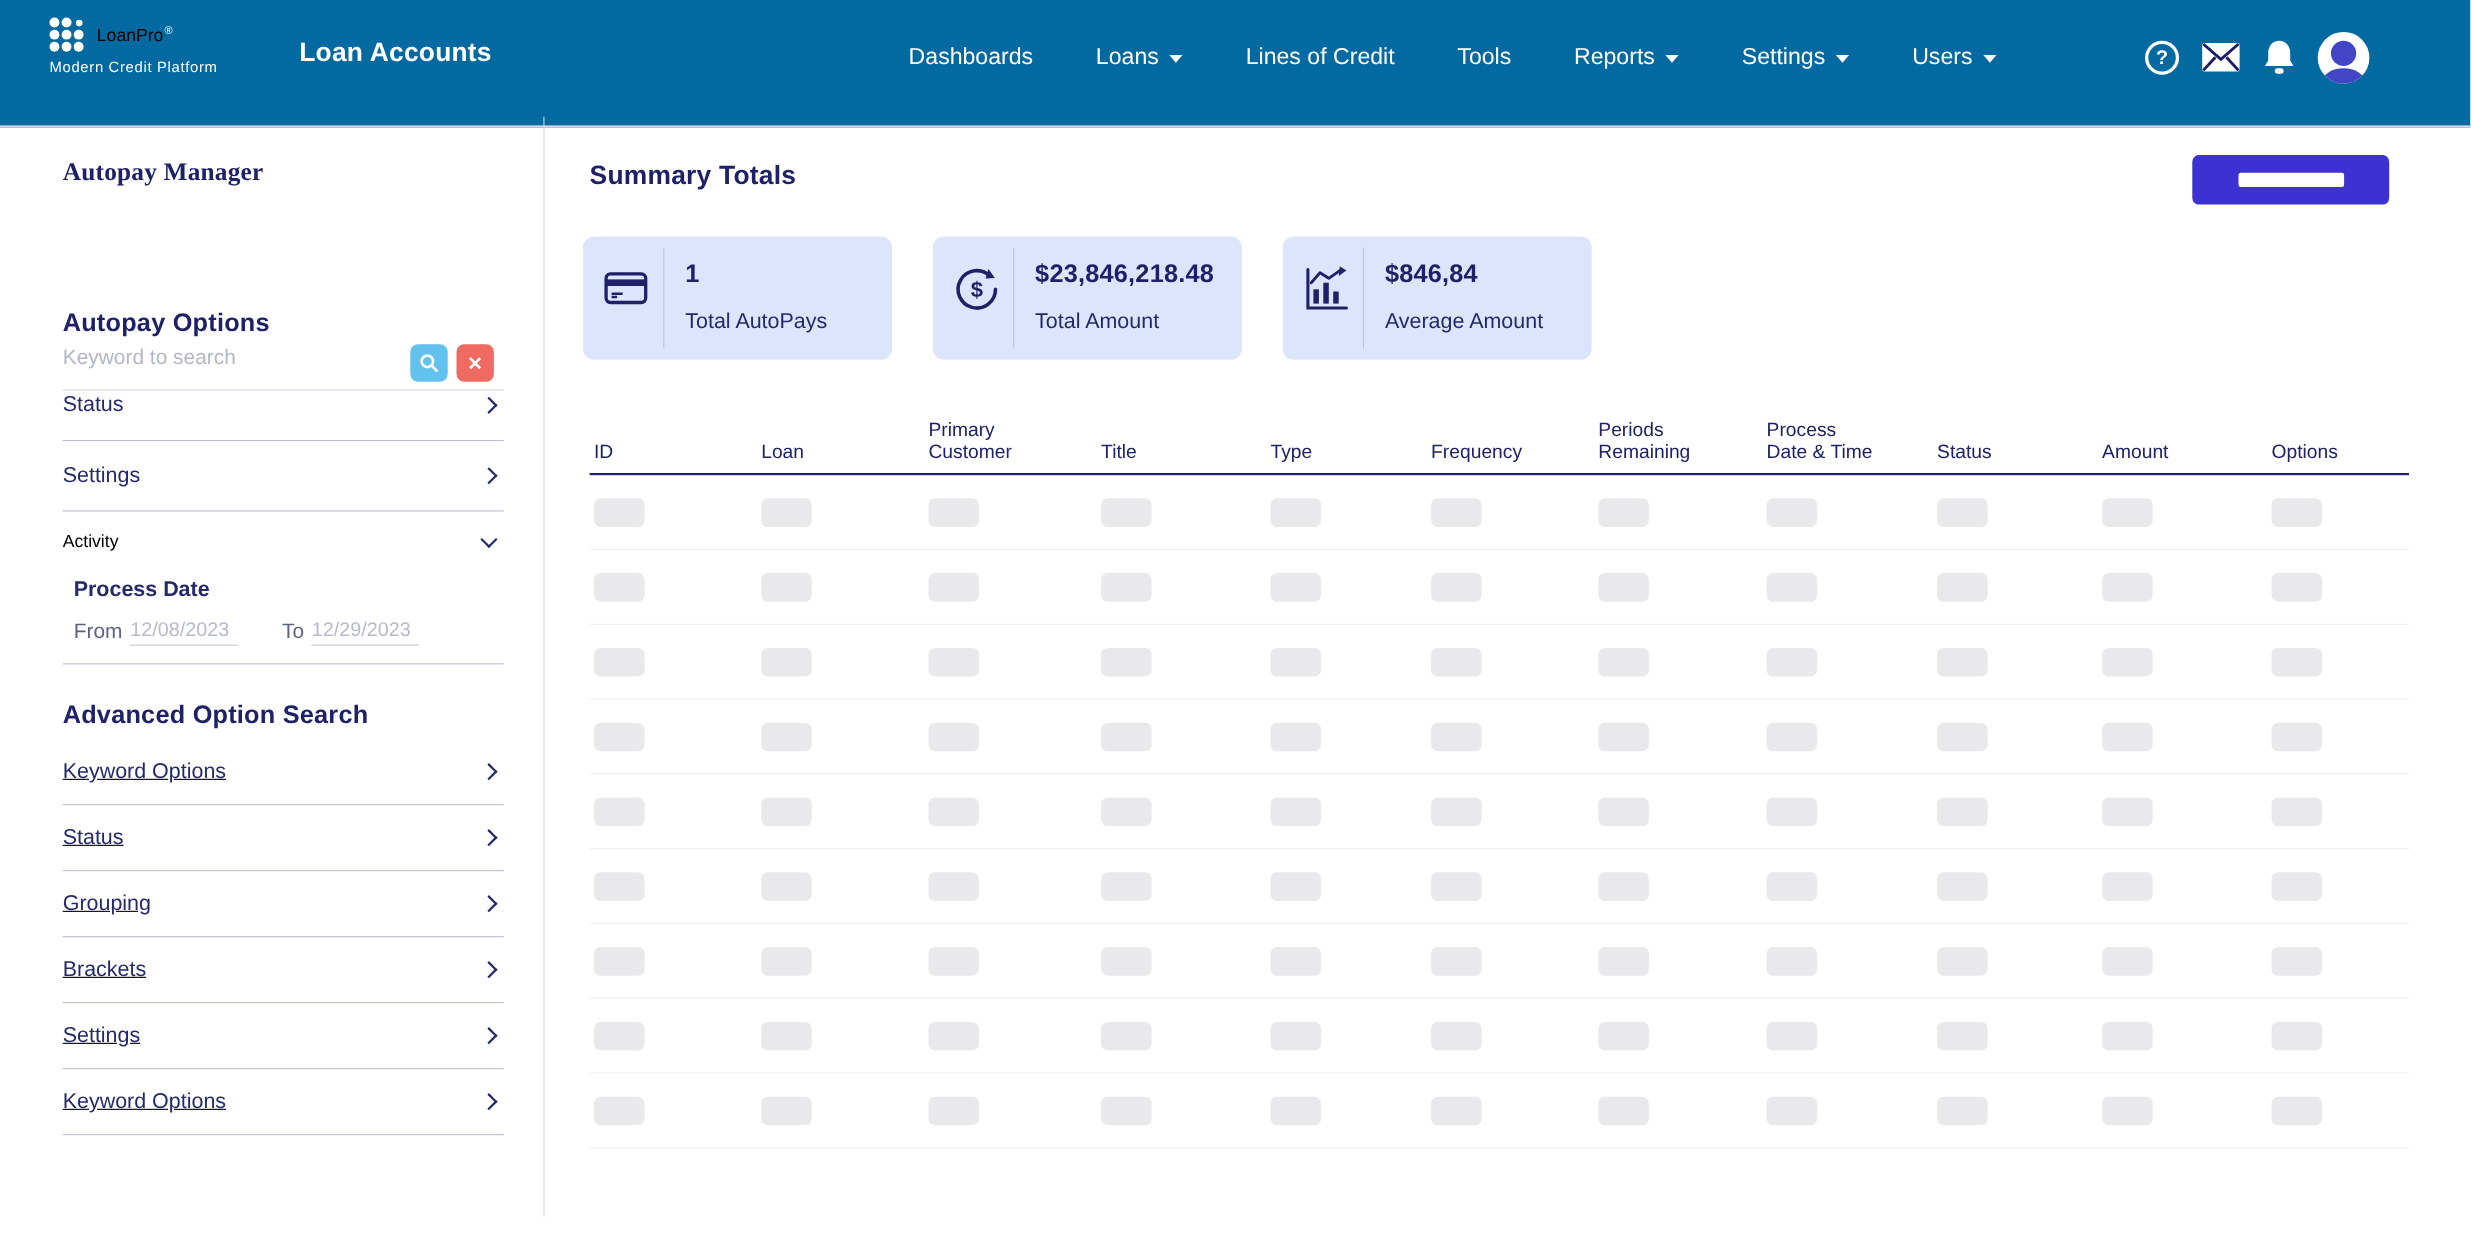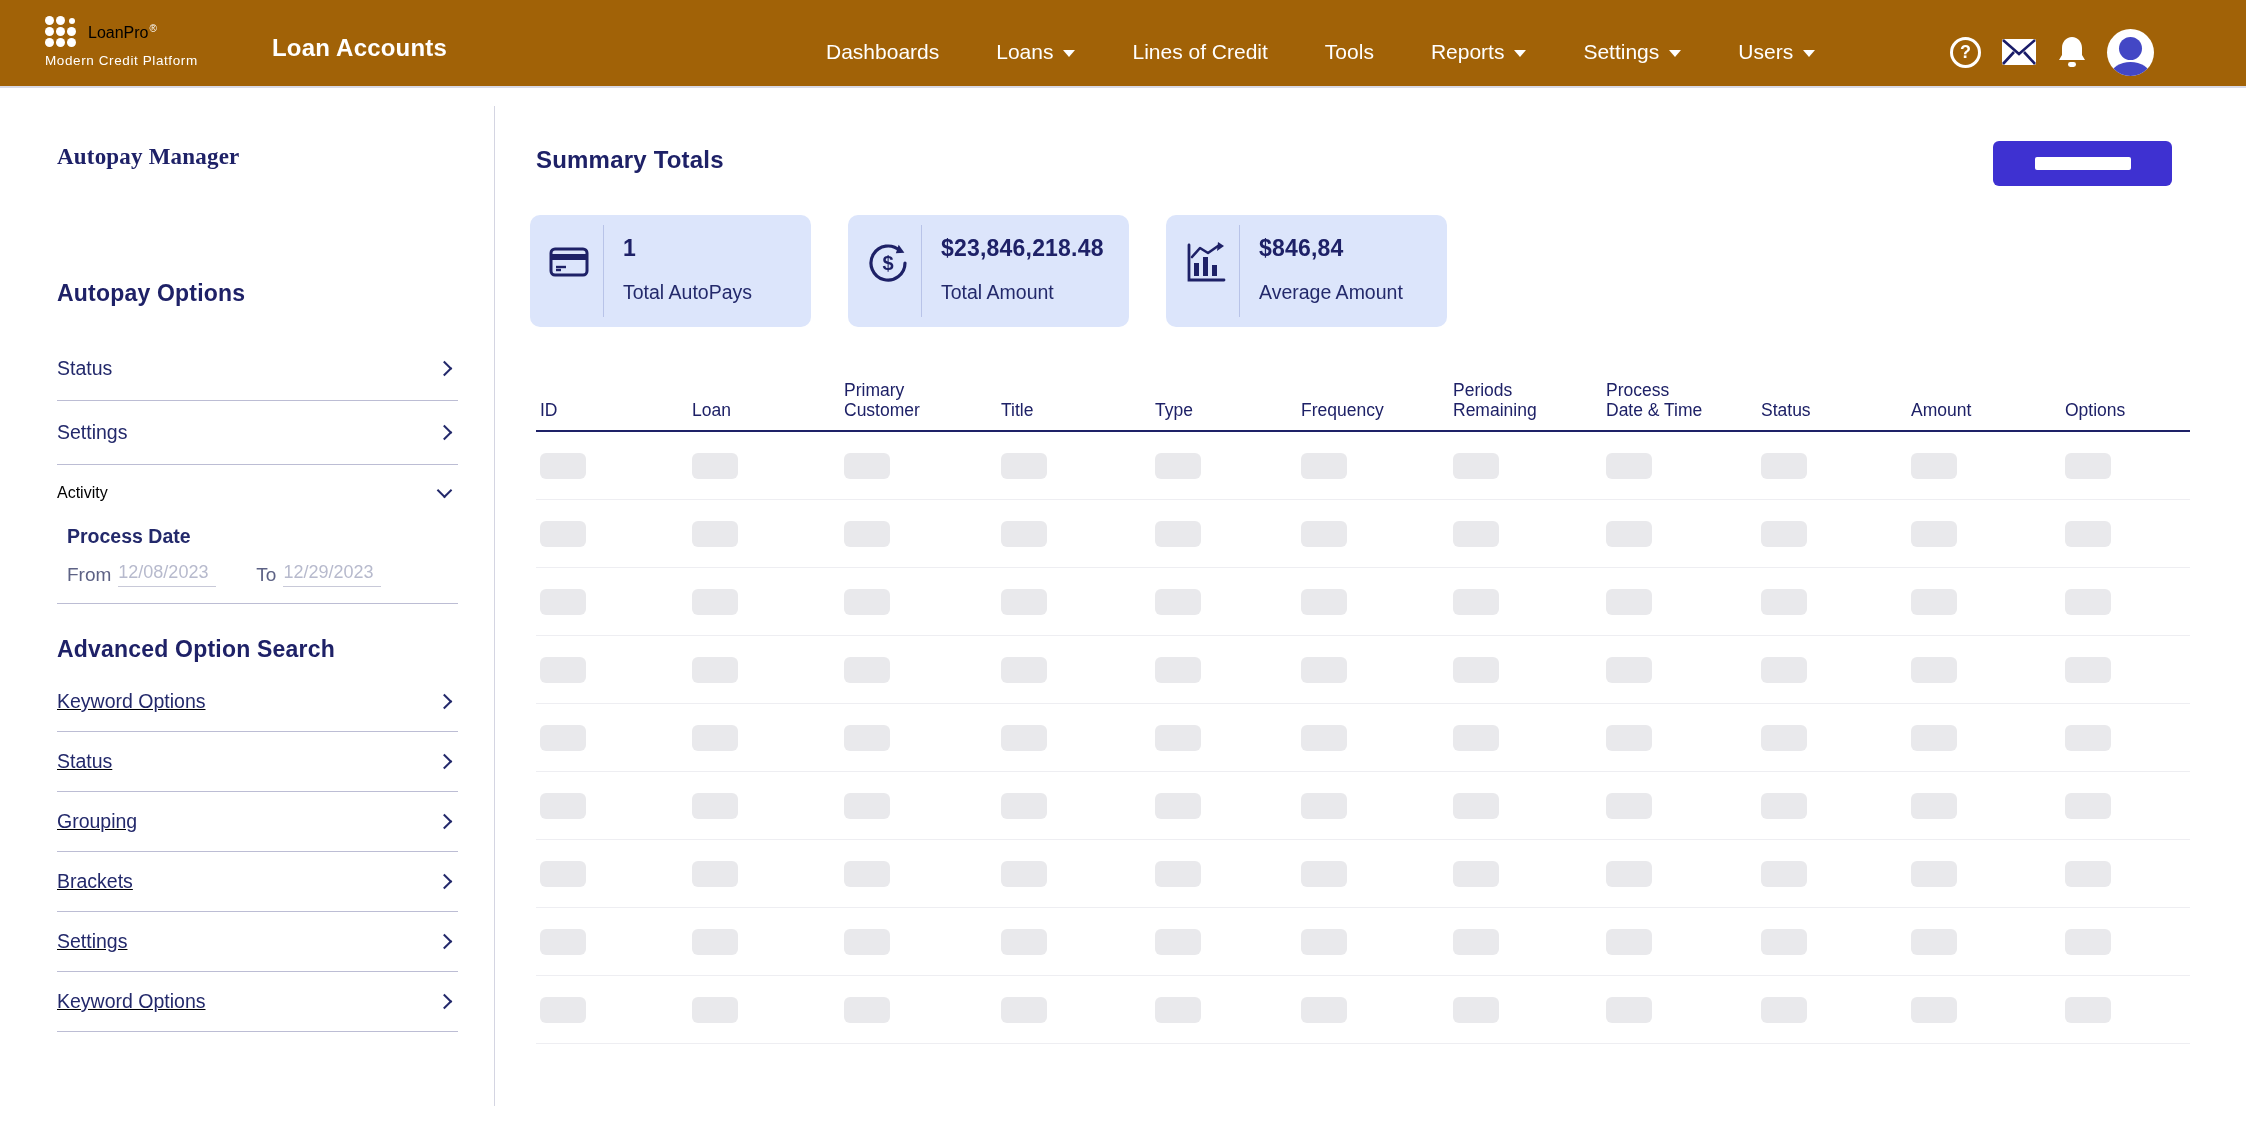--- a/index.html
+++ b/index.html
@@ -1,22 +1,22 @@
 <!DOCTYPE html>
 <html><head>
 <meta charset="utf-8">
 <style>
   * { margin:0; padding:0; box-sizing:border-box; }
   html,body { background:#ffffff; }
   body { font-family:"Liberation Sans","DejaVu Sans",sans-serif; }
   .page { position:relative; width:2246px; height:1142px; background:#fff; overflow:hidden; }
 
   
-  .navbar { position:absolute; left:0; top:0; width:2246px; height:88px;
-            background:#a16207; border-bottom:2px solid #d9dae6; }
+  .navbar { position:absolute; left:0; top:0; width:2246px; height:116px;
+            background:#0369a1; border-bottom:2px solid #d9dae6; }
   .logo { position:absolute; left:45px; top:16px; width:230px; cursor:pointer; }
   .logo-top { display:flex; align-items:center; gap:10px; }
   .logo-dots { display:grid; grid-template-columns:repeat(3,11px); grid-template-rows:repeat(3,11px); }
   .logo-dots i { width:9px; height:9px; border-radius:50%; background:#fff; }
   .logo-dots i.sm { width:6px; height:6px; margin:1.5px; }
   .logo-reg { color:#fff; font-size:10px; vertical-align:6px; margin-left:1px; }
   .logo-tag { color:#fff; font-size:13.5px; font-weight:400; letter-spacing:0.6px; margin-top:4px; }
   .page-title { position:absolute; left:272px; top:34px; color:#fff; font-size:24px; font-weight:bold; letter-spacing:0.2px; }
   .nav-menu { position:absolute; left:826px; top:0; height:104px; display:flex; align-items:center; gap:57px; }
   .nav-item { color:#fff; font-size:21px; font-weight:500; white-space:nowrap; display:flex; align-items:center; cursor:pointer; }
@@ -162,20 +162,32 @@
         <div class="head"></div>
         <div class="body"></div>
       </div>
     </div>
   </div>
 
   <div class="v-divider"></div>
   <div class="sidebar">
     <div class="side-pad side-title sb-title" style="position:absolute; top:38px;">Autopay Manager</div>
 
+    <div class="search-row">
+      <input class="search-input" type="text" placeholder="Keyword to search" style="">
+      <button class="sq-btn btn-search">
+        <svg width="18" height="18" viewBox="0 0 18 18">
+          <circle cx="7.5" cy="7.5" r="5.2" fill="none" stroke="#ffffff" stroke-width="2.4"></circle>
+          <line x1="11.6" y1="11.6" x2="16" y2="16" stroke="#ffffff" stroke-width="2.4" stroke-linecap="round"></line>
+        </svg>
+      </button>
+      <button class="sq-btn btn-clear">
+        <span>✕</span>
+      </button>
+    </div>
 
     <div class="side-pad side-title" style="position:absolute; top:174px;">Autopay Options</div>
 
     <div class="side-rows">
       <div class="side-row">
         <span>Status</span>
         <span class="chev chev-r"></span>
       </div>
       <div class="side-row">
         <span>Settings</span>

